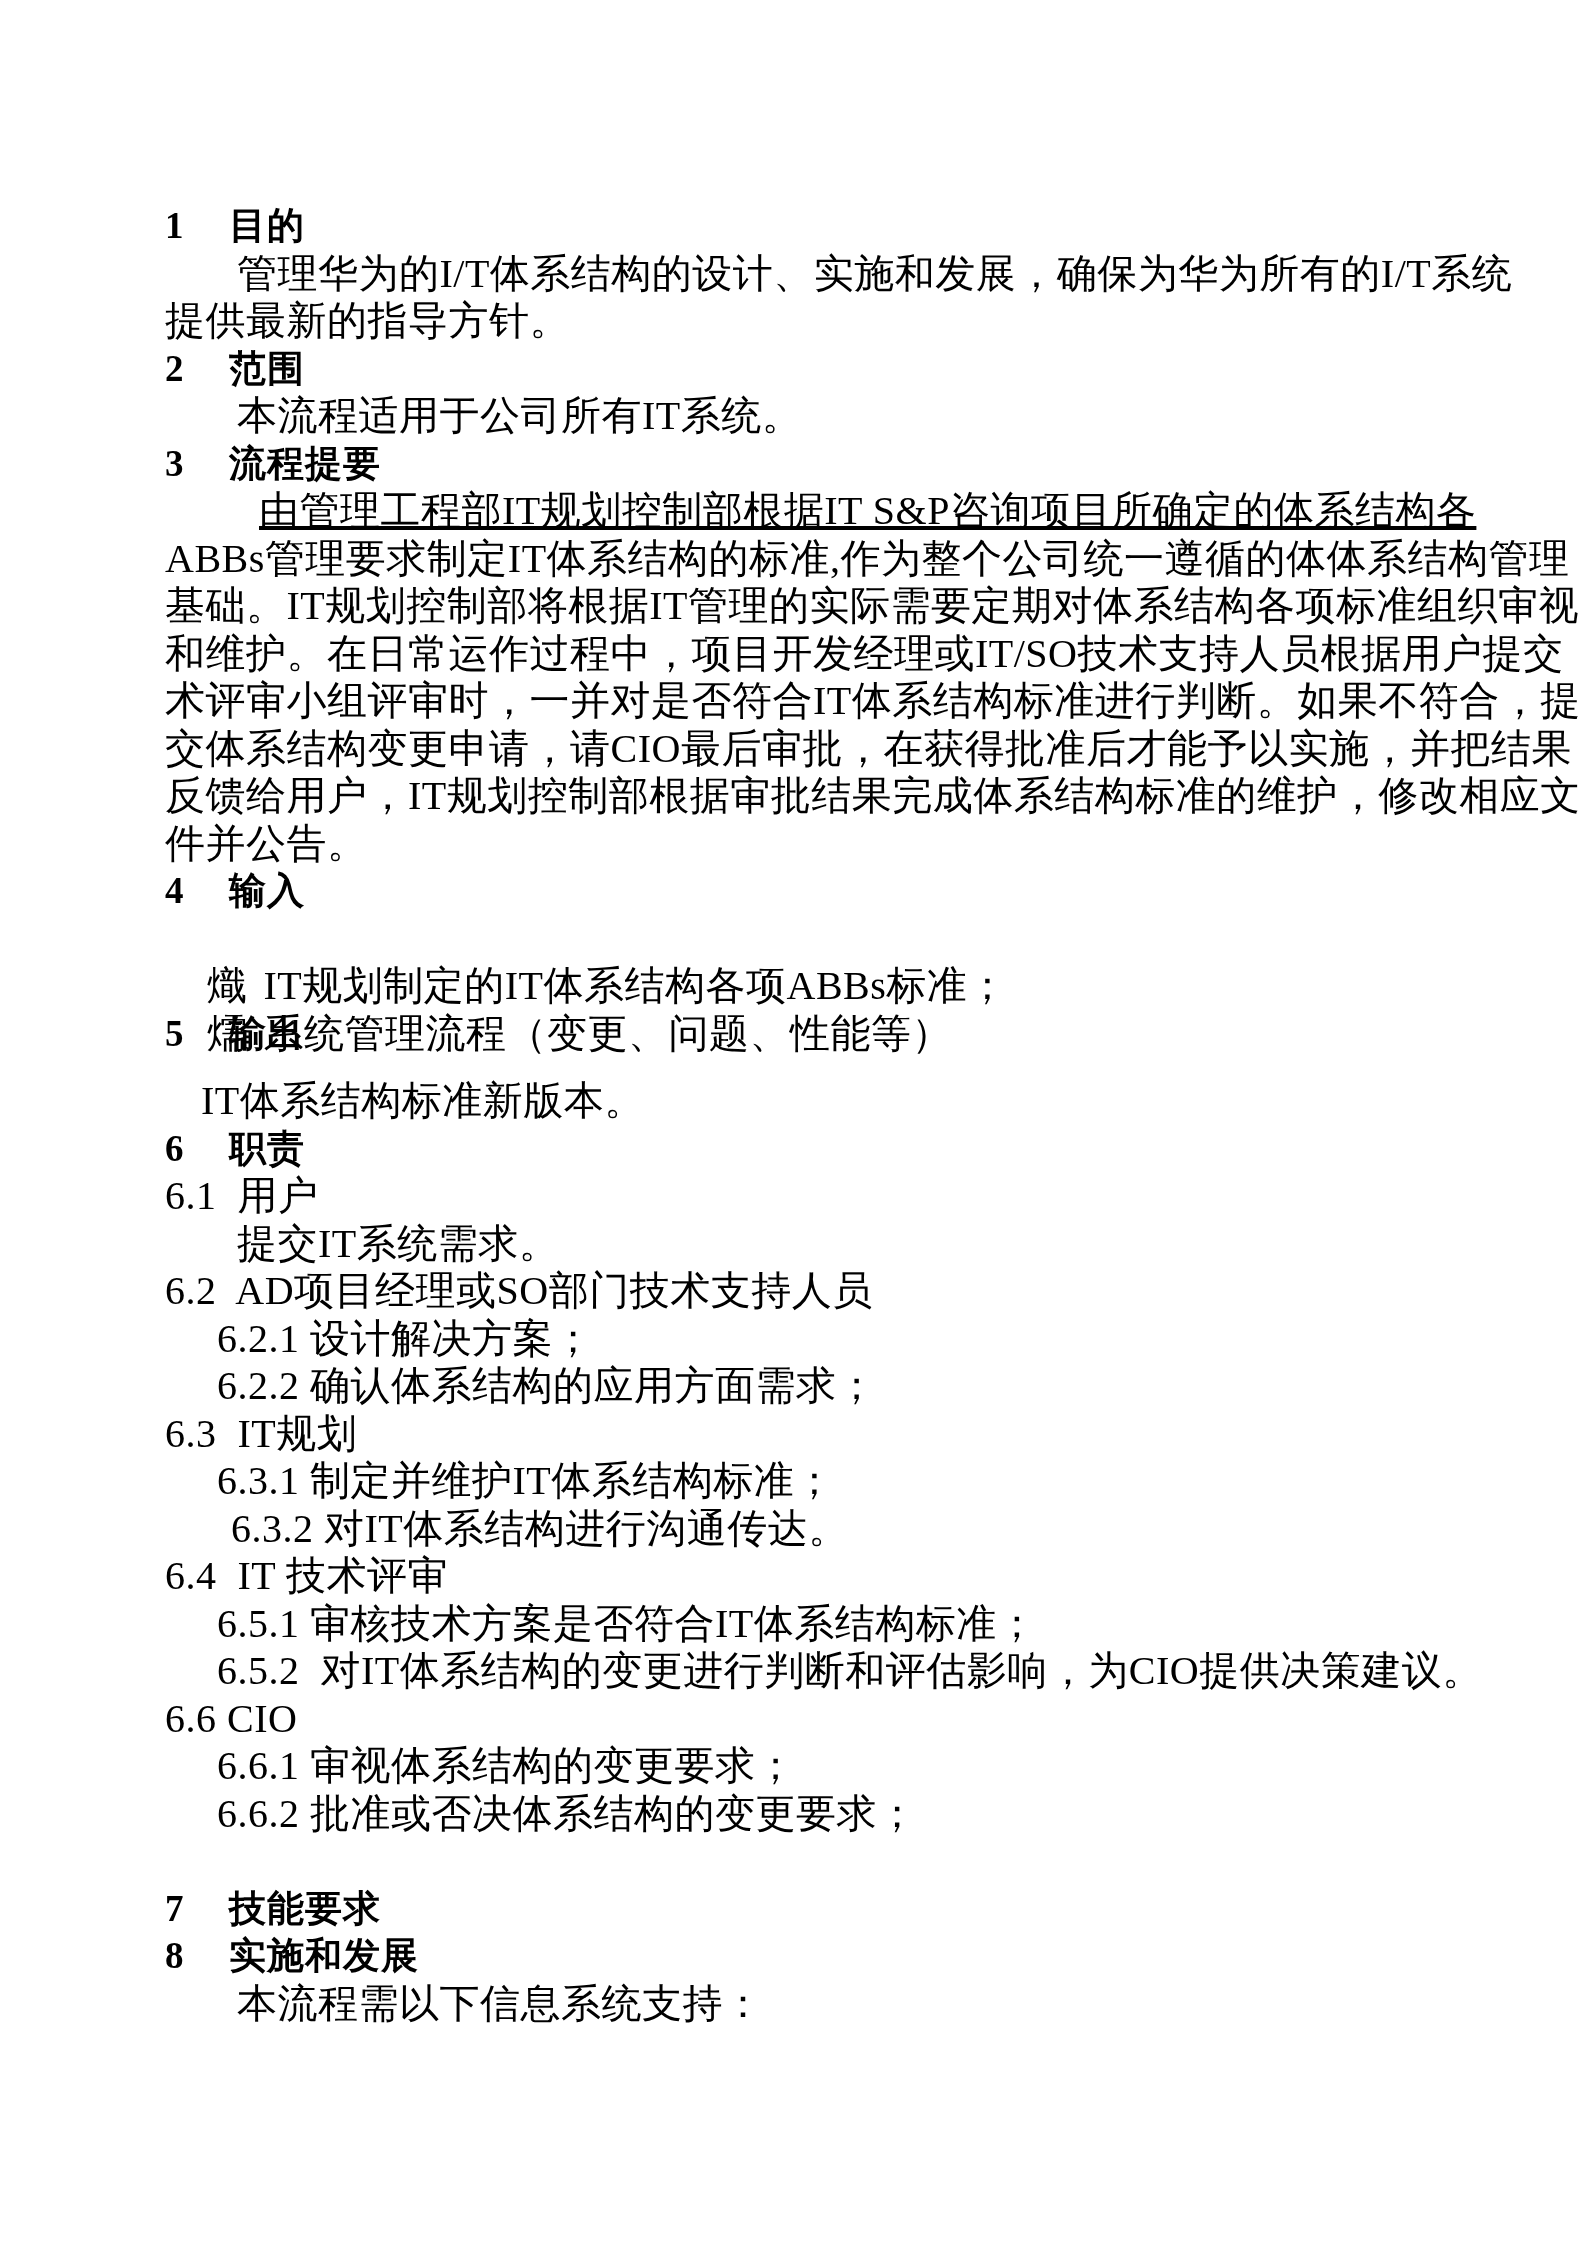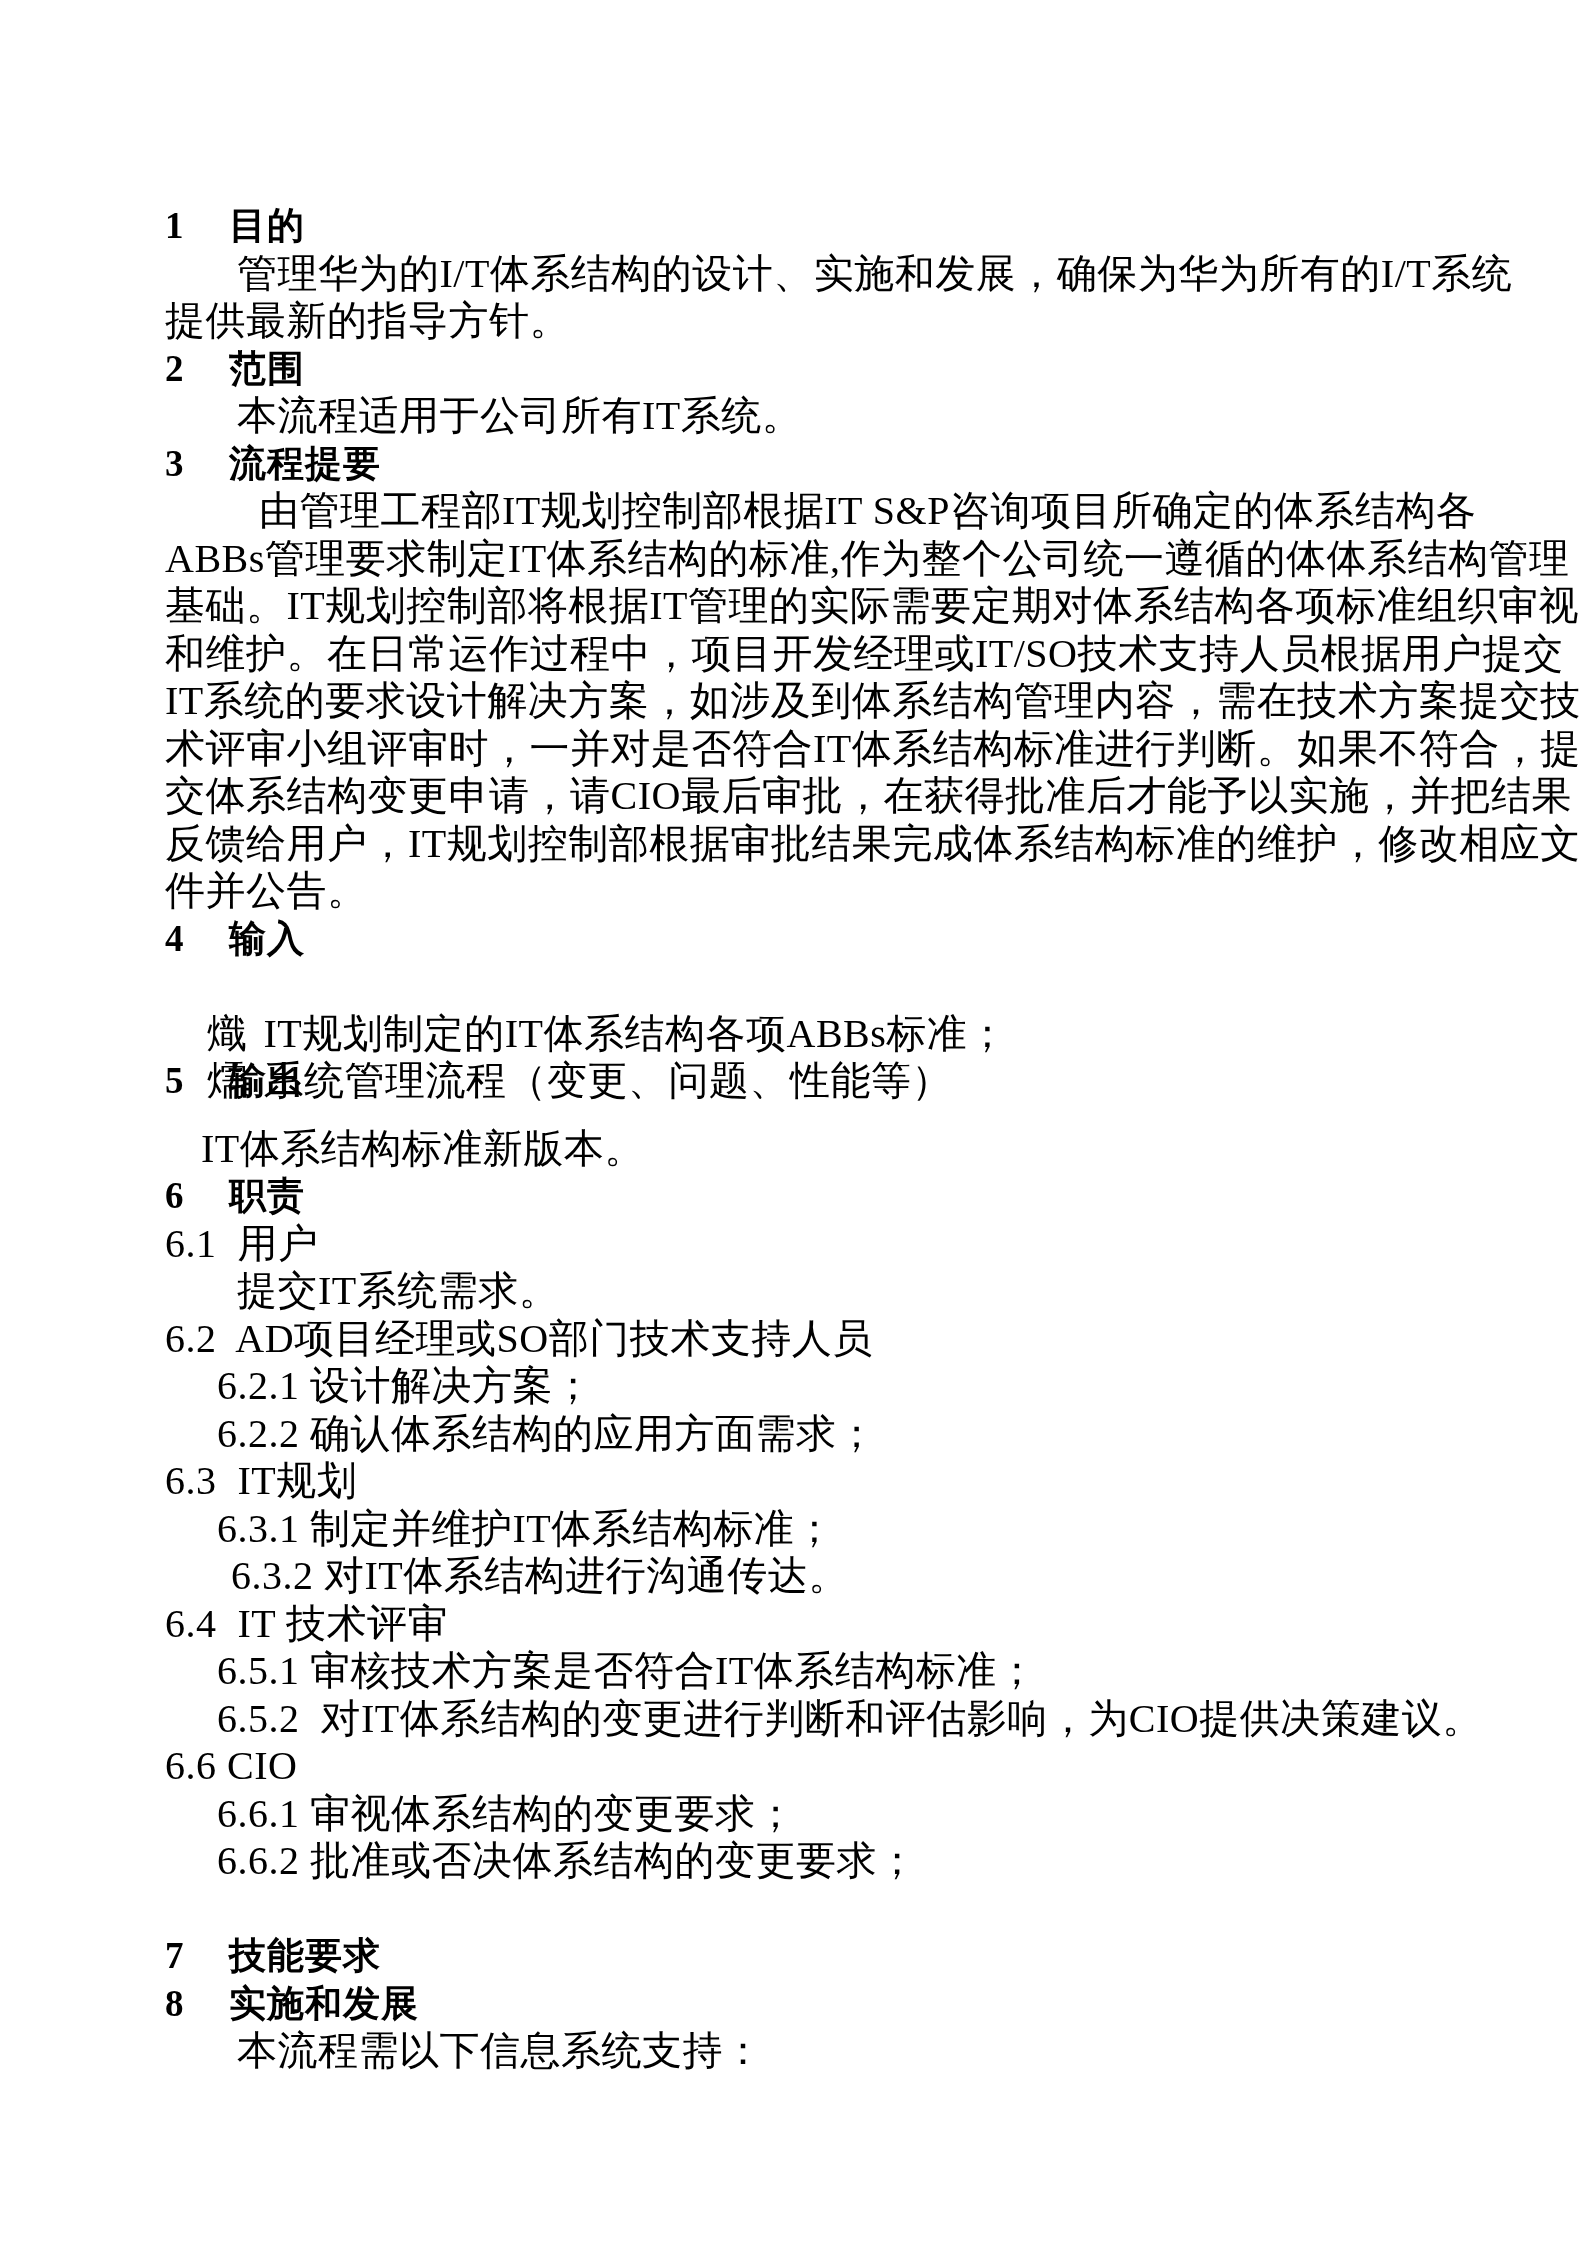--- a/index.html
+++ b/index.html
@@ -37,21 +37,21 @@
     width: 64px;
     flex: 0 0 64px;
     font-family: "Liberation Serif", "DejaVu Serif", serif;
   }
   .h .htitle {
     font-family: Liberation Serif, serif;
     letter-spacing: 1px;
   }
   .ind1  { padding-left: 36px; margin-top: 20px; }
   .ind2  { padding-left: 72px; }
-  .ind26 { padding-left: 94px; }
+  .ind26 { padding-left: 94px; text-decoration: underline; }
   .sub   { padding-left: 52px; }
   .sub2  { padding-left: 66px; }
   .bul .btxt { margin-left: 16px; }
   .spacer { height: 47.5px; }
 </style>
 </head>
 <body>
 
 <div class="doc">
 
@@ -69,21 +69,20 @@
   <div class="ln ind2">本流程适用于公司所有IT系统。</div>
 
   <div class="h">
     <span class="hnum">3</span>
     <span class="htitle">流程提要</span>
   </div>
   <div class="ln ind26">由管理工程部IT规划控制部根据IT S&amp;P咨询项目所确定的体系结构各</div>
   <div class="ln">ABBs管理要求制定IT体系结构的标准,作为整个公司统一遵循的体体系结构管理</div>
   <div class="ln">基础。IT规划控制部将根据IT管理的实际需要定期对体系结构各项标准组织审视</div>
   <div class="ln">和维护。在日常运作过程中，项目开发经理或IT/SO技术支持人员根据用户提交</div>
-  <div class="ln">IT系统的要求设计解决方案，如涉及到体系结构管理内容，需在技术方案提交技</div>
   <div class="ln">术评审小组评审时，一并对是否符合IT体系结构标准进行判断。如果不符合，提</div>
   <div class="ln">交体系结构变更申请，请CIO最后审批，在获得批准后才能予以实施，并把结果</div>
   <div class="ln">反馈给用户，IT规划控制部根据审批结果完成体系结构标准的维护，修改相应文</div>
   <div class="ln">件并公告。</div>
 
   <div class="h">
     <span class="hnum">4</span>
     <span class="htitle">输入</span>
   </div>
   <div class="ln bul">

